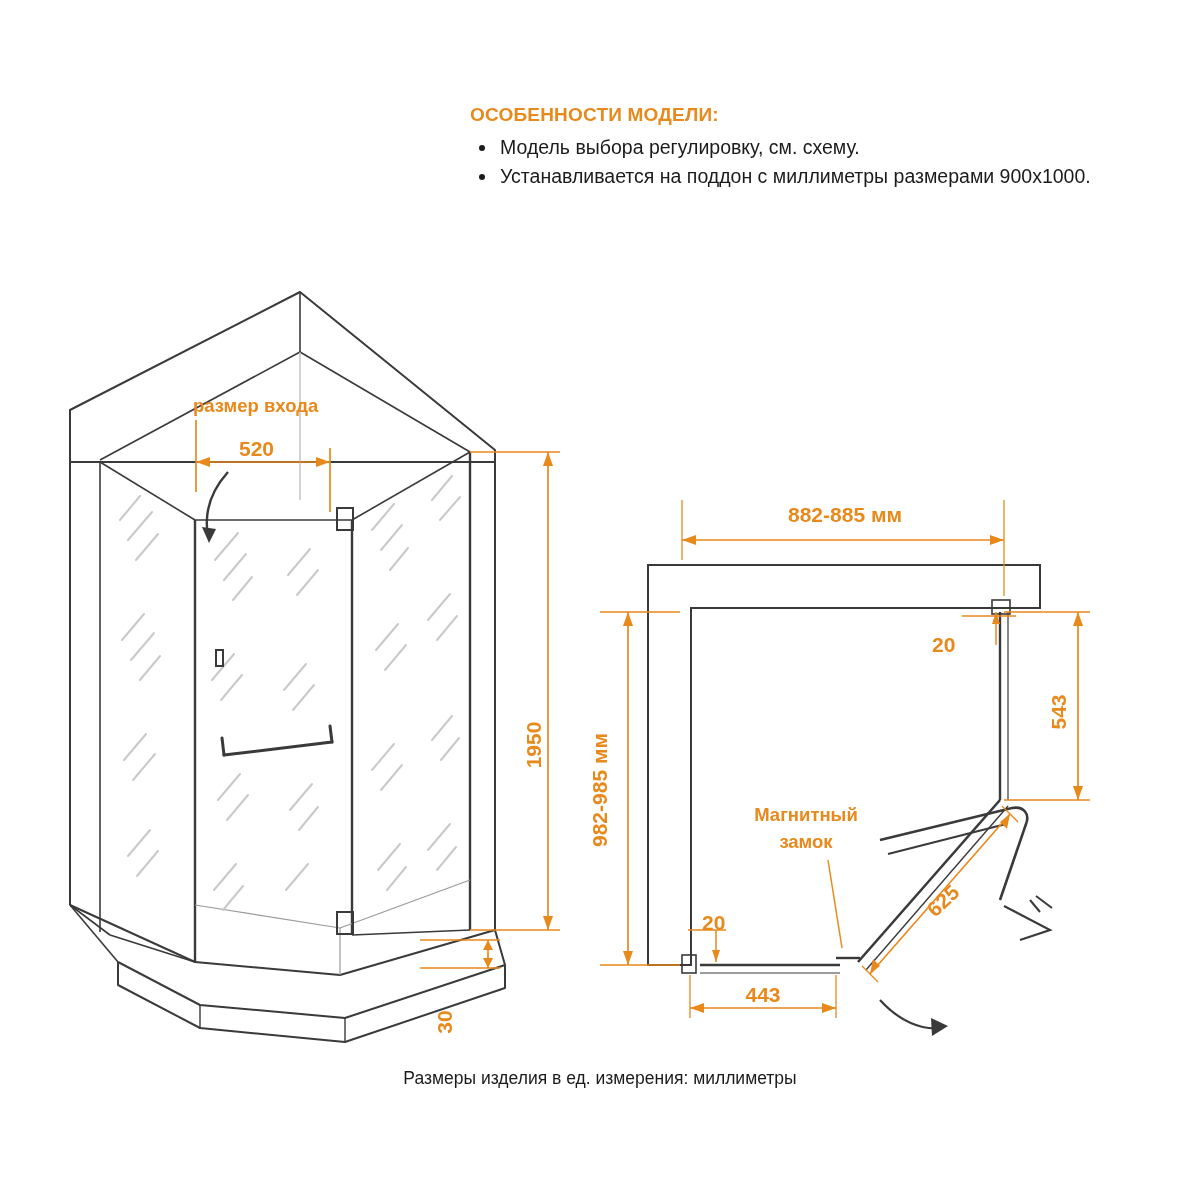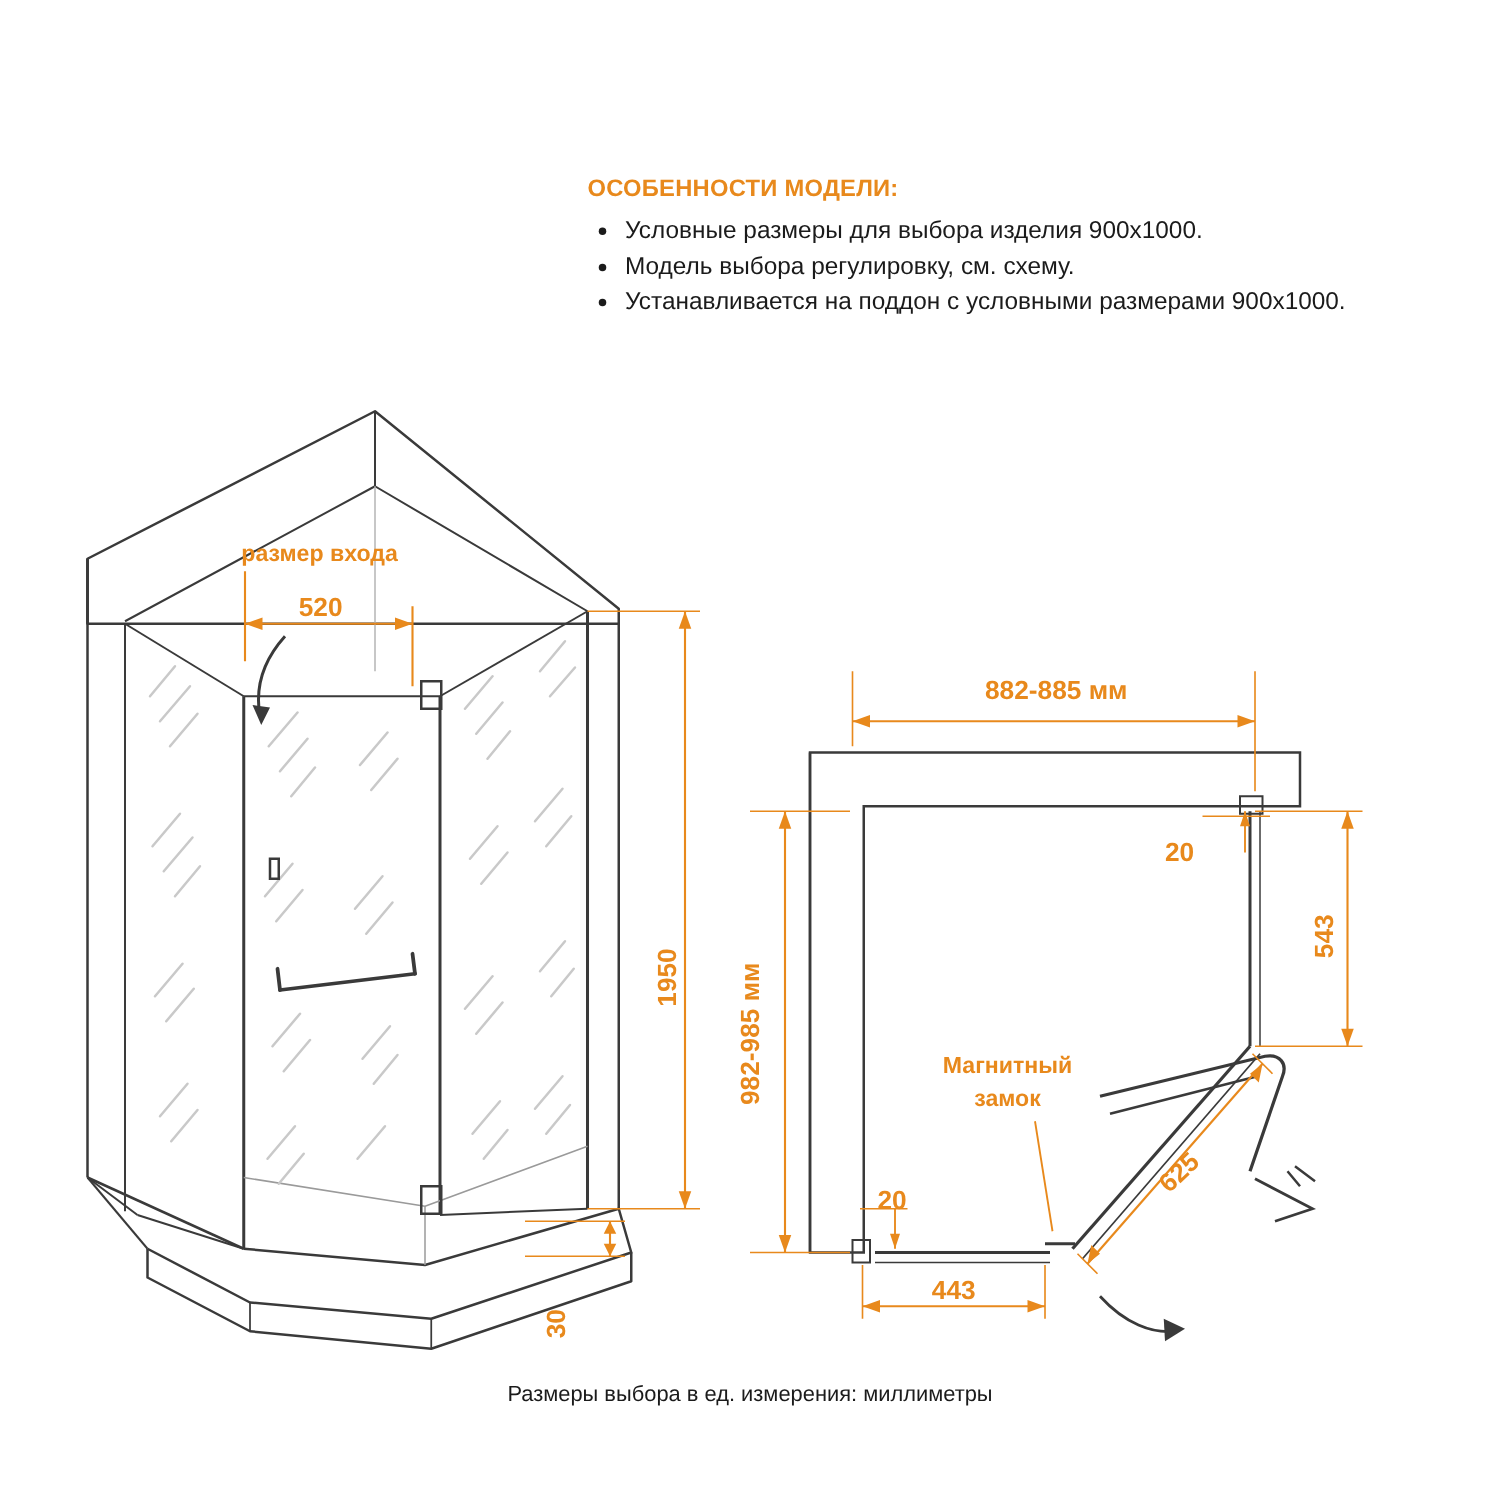--- a/index.html
+++ b/index.html
@@ -12,21 +12,20 @@
     height: 1200px;
     font-family: "Liberation Sans", sans-serif;
     position: relative;
     overflow: hidden;
   }
   .stage {
     position: absolute;
     left: 0; top: 0;
     width: 1200px;
     height: 928px;
-    margin-top: 37px;
   }
   .features {
     position: absolute;
     left: 470px;
     top: 104px;
     width: 660px;
   }
   .features-title {
     color: #E8891C;
     font-weight: bold;
@@ -81,23 +80,22 @@
   }
 </style>
 </head>
 <body>
 
 <div class="stage">
 
   <div class="features">
     <div class="features-title">ОСОБЕННОСТИ МОДЕЛИ:</div>
     <ul>
-      <li>Условные размеры для выбора изделия 900х1000.</li>
       <li>Модель выбора регулировку, см. схему.</li>
-      <li>Устанавливается на поддон с условными размерами 900х1000.</li>
+      <li>Устанавливается на поддон с миллиметры размерами 900х1000.</li>
     </ul>
   </div>
 
   <svg width="1200" height="1200" viewBox="0 0 1200 1200">
 
     <g fill="none" stroke="#3a3a3a" stroke-width="2" stroke-linejoin="round">
 
       <path d="M70,410 L300,292 L495,450 L495,462 L70,462 Z"></path>
       <path d="M70,410 L70,462"></path>
       <path d="M300,292 L300,352" stroke-width="1.6"></path>
@@ -279,14 +277,14 @@
     <text class="dim-text" x="607" y="790" transform="rotate(-90 607 790)" text-anchor="middle">982-985 мм</text>
     <text class="dim-text" x="1066" y="712" transform="rotate(-90 1066 712)" text-anchor="middle">543</text>
     <text class="dim-text" x="763" y="1002" text-anchor="middle">443</text>
     <text class="dim-text" x="948" y="906" transform="rotate(-43 948 906)" text-anchor="middle">625</text>
     <text class="dim-text" x="932" y="652">20</text>
     <text class="dim-text" x="702" y="930">20</text>
     <text class="label-text" x="806" y="821" text-anchor="middle">Магнитный</text>
     <text class="label-text" x="806" y="848" text-anchor="middle">замок</text>
   </svg>
 
-  <div class="caption">Размеры выбора в ед. измерения: миллиметры</div>
+  <div class="caption">Размеры изделия в ед. измерения: миллиметры</div>
 </div>
 
 </body></html>

